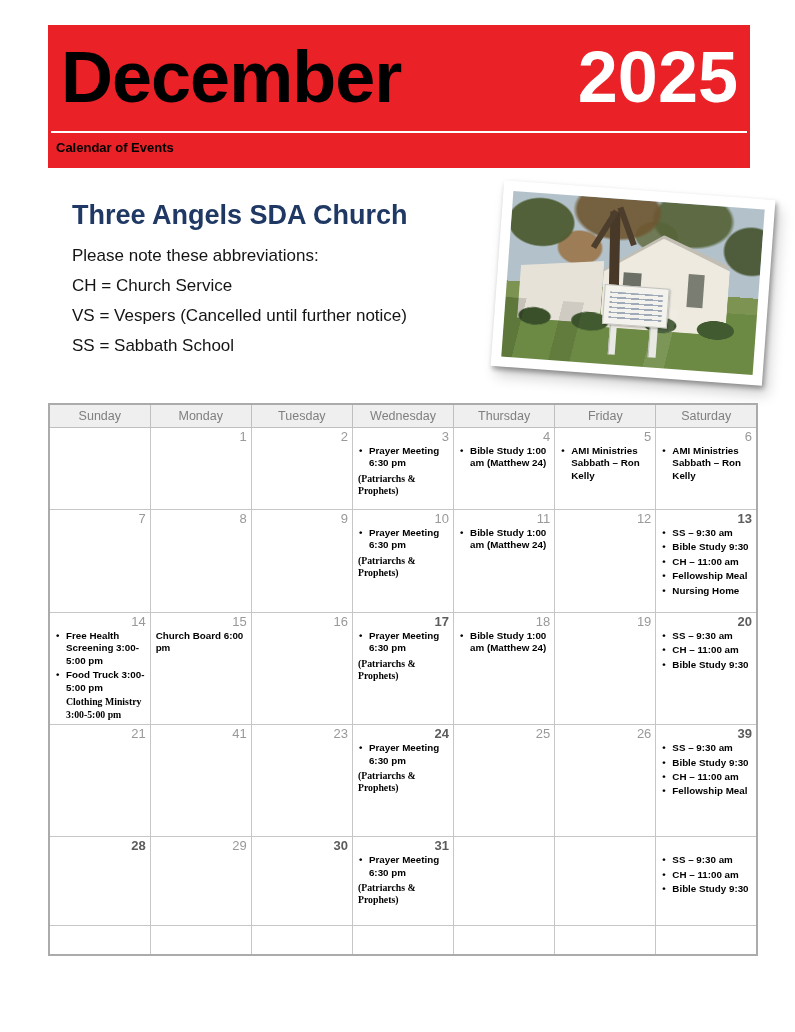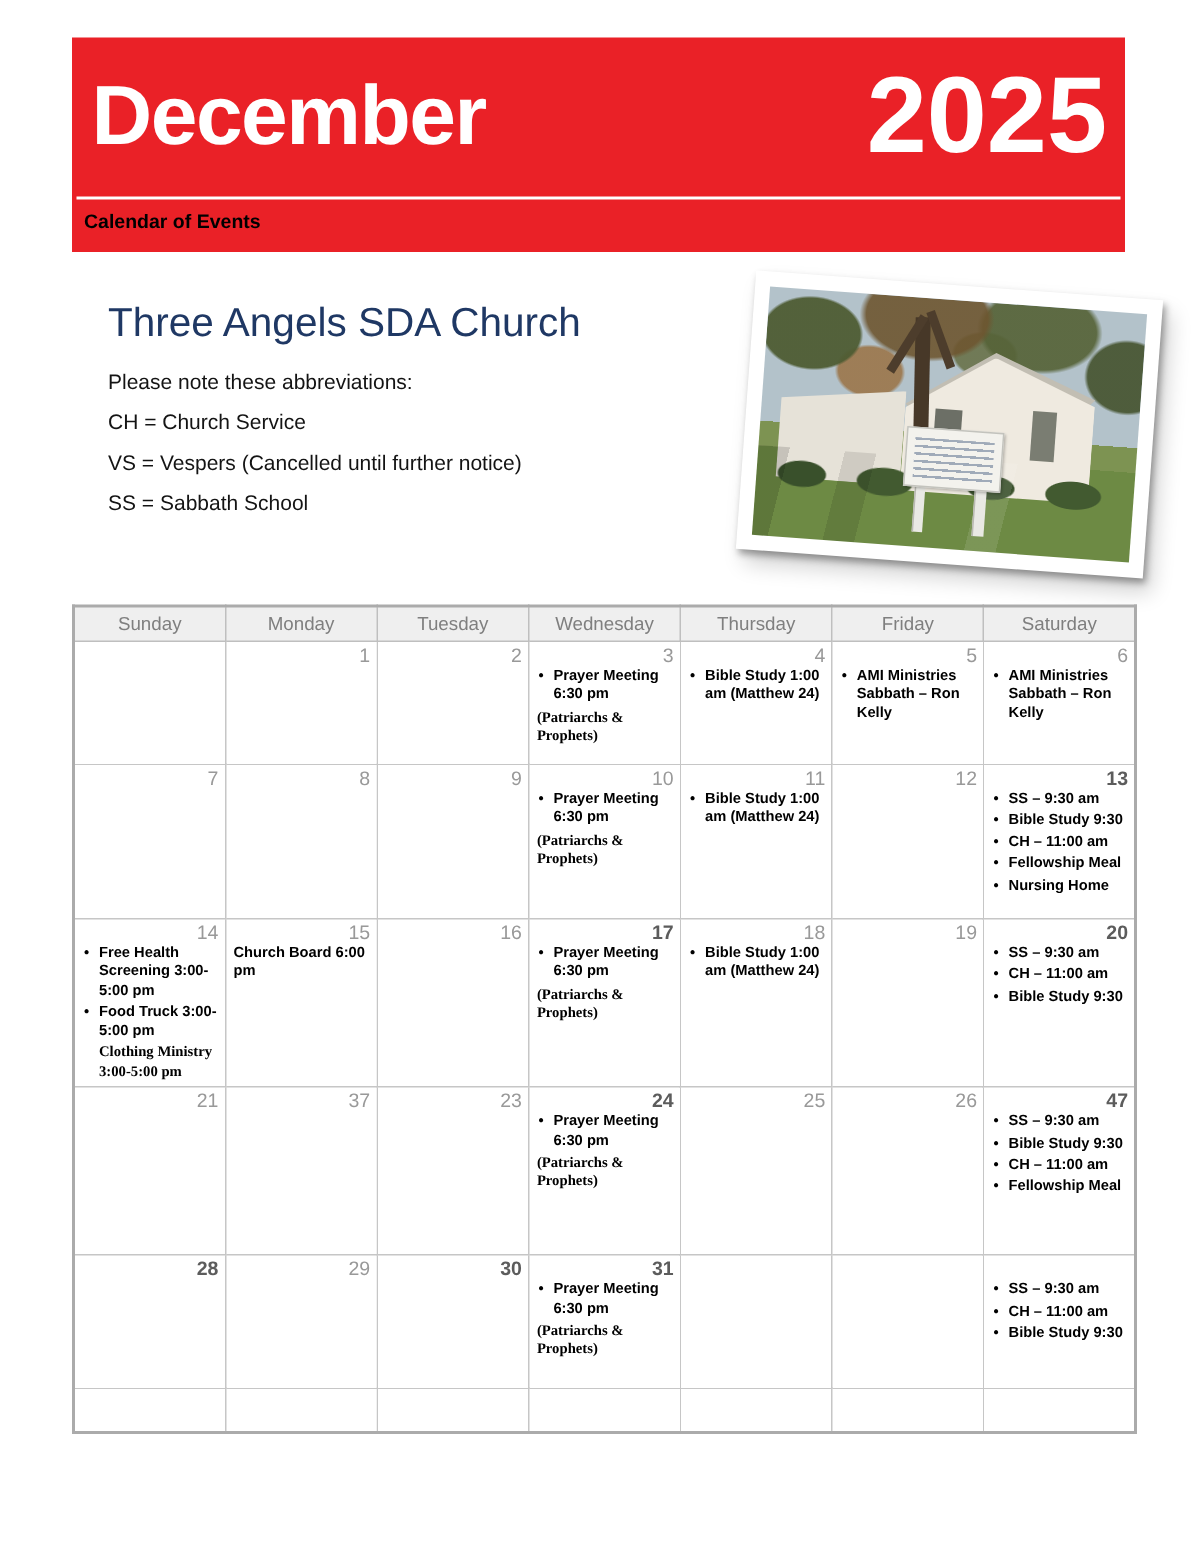--- a/index.html
+++ b/index.html
@@ -2,29 +2,29 @@
 <html><head>
 <meta charset="utf-8">
 <style>
   html,body{margin:0;padding:0;background:#fff;}
   .page{position:relative;width:795px;height:1032px;background:#ffffff;overflow:hidden;
         font-family:"Liberation Sans", sans-serif;}
 
   
   .banner{position:absolute;left:48px;top:25px;width:702px;height:143px;background:#EA2127;}
   .banner-top{display:flex;align-items:center;height:100px;padding:2px 12px 0 13px;}
-  .month{color:#ffffff;font-weight:bold;font-size:56px;line-height:1;letter-spacing:-1px;}
+  .month{color:#000000;font-weight:bold;font-size:72px;line-height:1;letter-spacing:-1px;}
   .year{color:#fff;font-weight:bold;font-size:72px;line-height:1;margin-left:auto;}
   .banner-divider{height:2px;background:#fff;margin:4px 3px 0 3px;}
   .banner-sub{color:#000000;font-weight:bold;font-size:13px;padding:7px 0 0 8px;}
 
   
   .intro{position:absolute;left:72px;top:200px;width:420px;}
-  .intro h1{margin:0 0 16px 0;font-size:27px;font-weight:normal;color:#1F3864;letter-spacing:0;}
-  .intro p{margin:0 0 13px 0;font-size:14px;color:#141414;line-height:1;}
+  .intro h1{margin:0 0 16px 0;font-size:27px;font-weight:bold;color:#1F3864;letter-spacing:0;}
+  .intro p{margin:0 0 13px 0;font-size:17px;color:#141414;line-height:1;}
 
   
   .photo{position:absolute;left:497px;top:190px;width:252px;height:166px;background:#fff;
          padding:10px;transform:rotate(4.2deg);transform-origin:50% 50%;
          box-shadow:2px 3px 5px rgba(0,0,0,.35), 6px 9px 14px rgba(0,0,0,.18);}
   .scene{position:relative;width:100%;height:100%;overflow:hidden;
          background:linear-gradient(#b3c2ca 0 54%, #7d9352 54% 64%, #6d8a44 64% 100%);}
   .canopy{position:absolute;left:0;top:0;right:0;height:62%;
     background:
       radial-gradient(55px 40px at 12% 28%, rgba(78,92,51,.95) 0 58%, transparent 62%),
@@ -252,40 +252,40 @@
               <div class="item"><span class="bullet">•</span><span>CH – 11:00 am</span></div>
               <div class="item"><span class="bullet">•</span><span>Bible Study 9:30</span></div>
             </div>
           </td>
         </tr>
         <tr>
           <td>
             <div class="daynum">21</div>
           </td>
           <td>
-            <div class="daynum">37</div>
+            <div class="daynum">41</div>
           </td>
           <td>
             <div class="daynum">23</div>
           </td>
           <td>
             <div class="daynum bold">24</div>
             <div class="events">
               <div class="item"><span class="bullet">•</span><span>Prayer Meeting 6:30 pm</span></div>
               <div class="item nobullet"><span>(Patriarchs &amp; Prophets)</span></div>
             </div>
           </td>
           <td>
             <div class="daynum">25</div>
           </td>
           <td>
             <div class="daynum">26</div>
           </td>
           <td>
-            <div class="daynum bold">47</div>
+            <div class="daynum bold">39</div>
             <div class="events">
               <div class="item"><span class="bullet">•</span><span>SS – 9:30 am</span></div>
               <div class="item"><span class="bullet">•</span><span>Bible Study 9:30</span></div>
               <div class="item"><span class="bullet">•</span><span>CH – 11:00 am</span></div>
               <div class="item"><span class="bullet">•</span><span>Fellowship Meal</span></div>
             </div>
           </td>
         </tr>
         <tr>
           <td>

